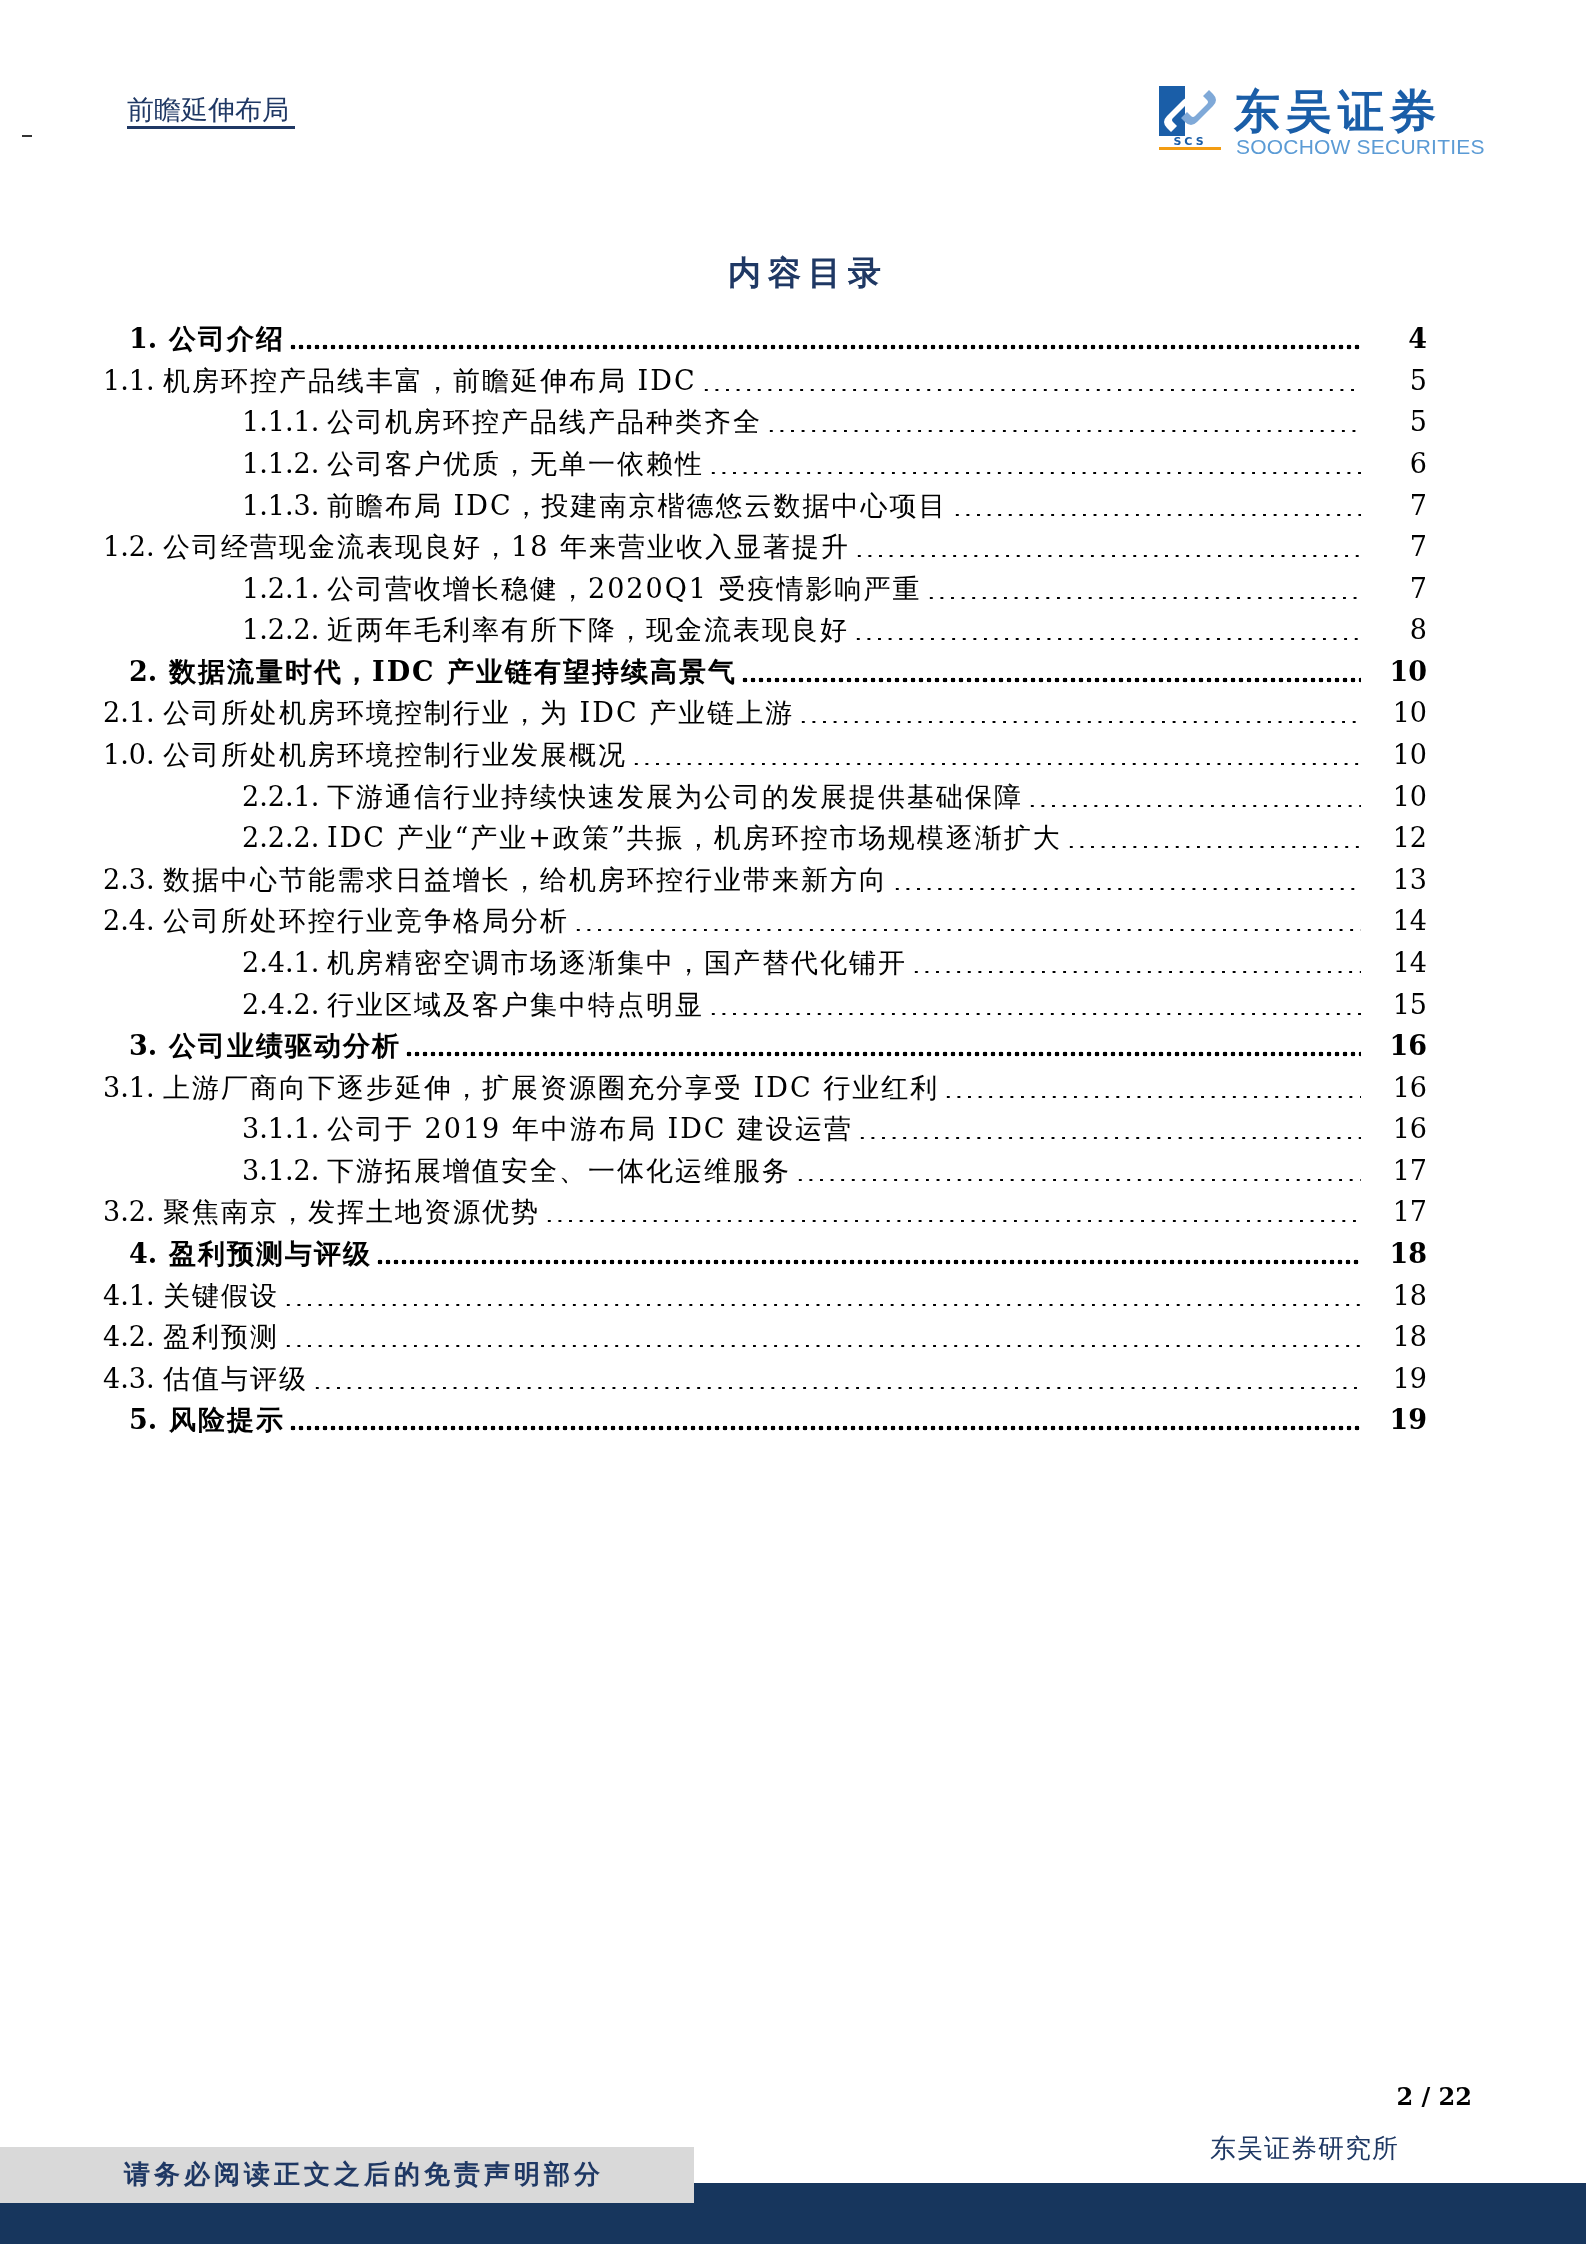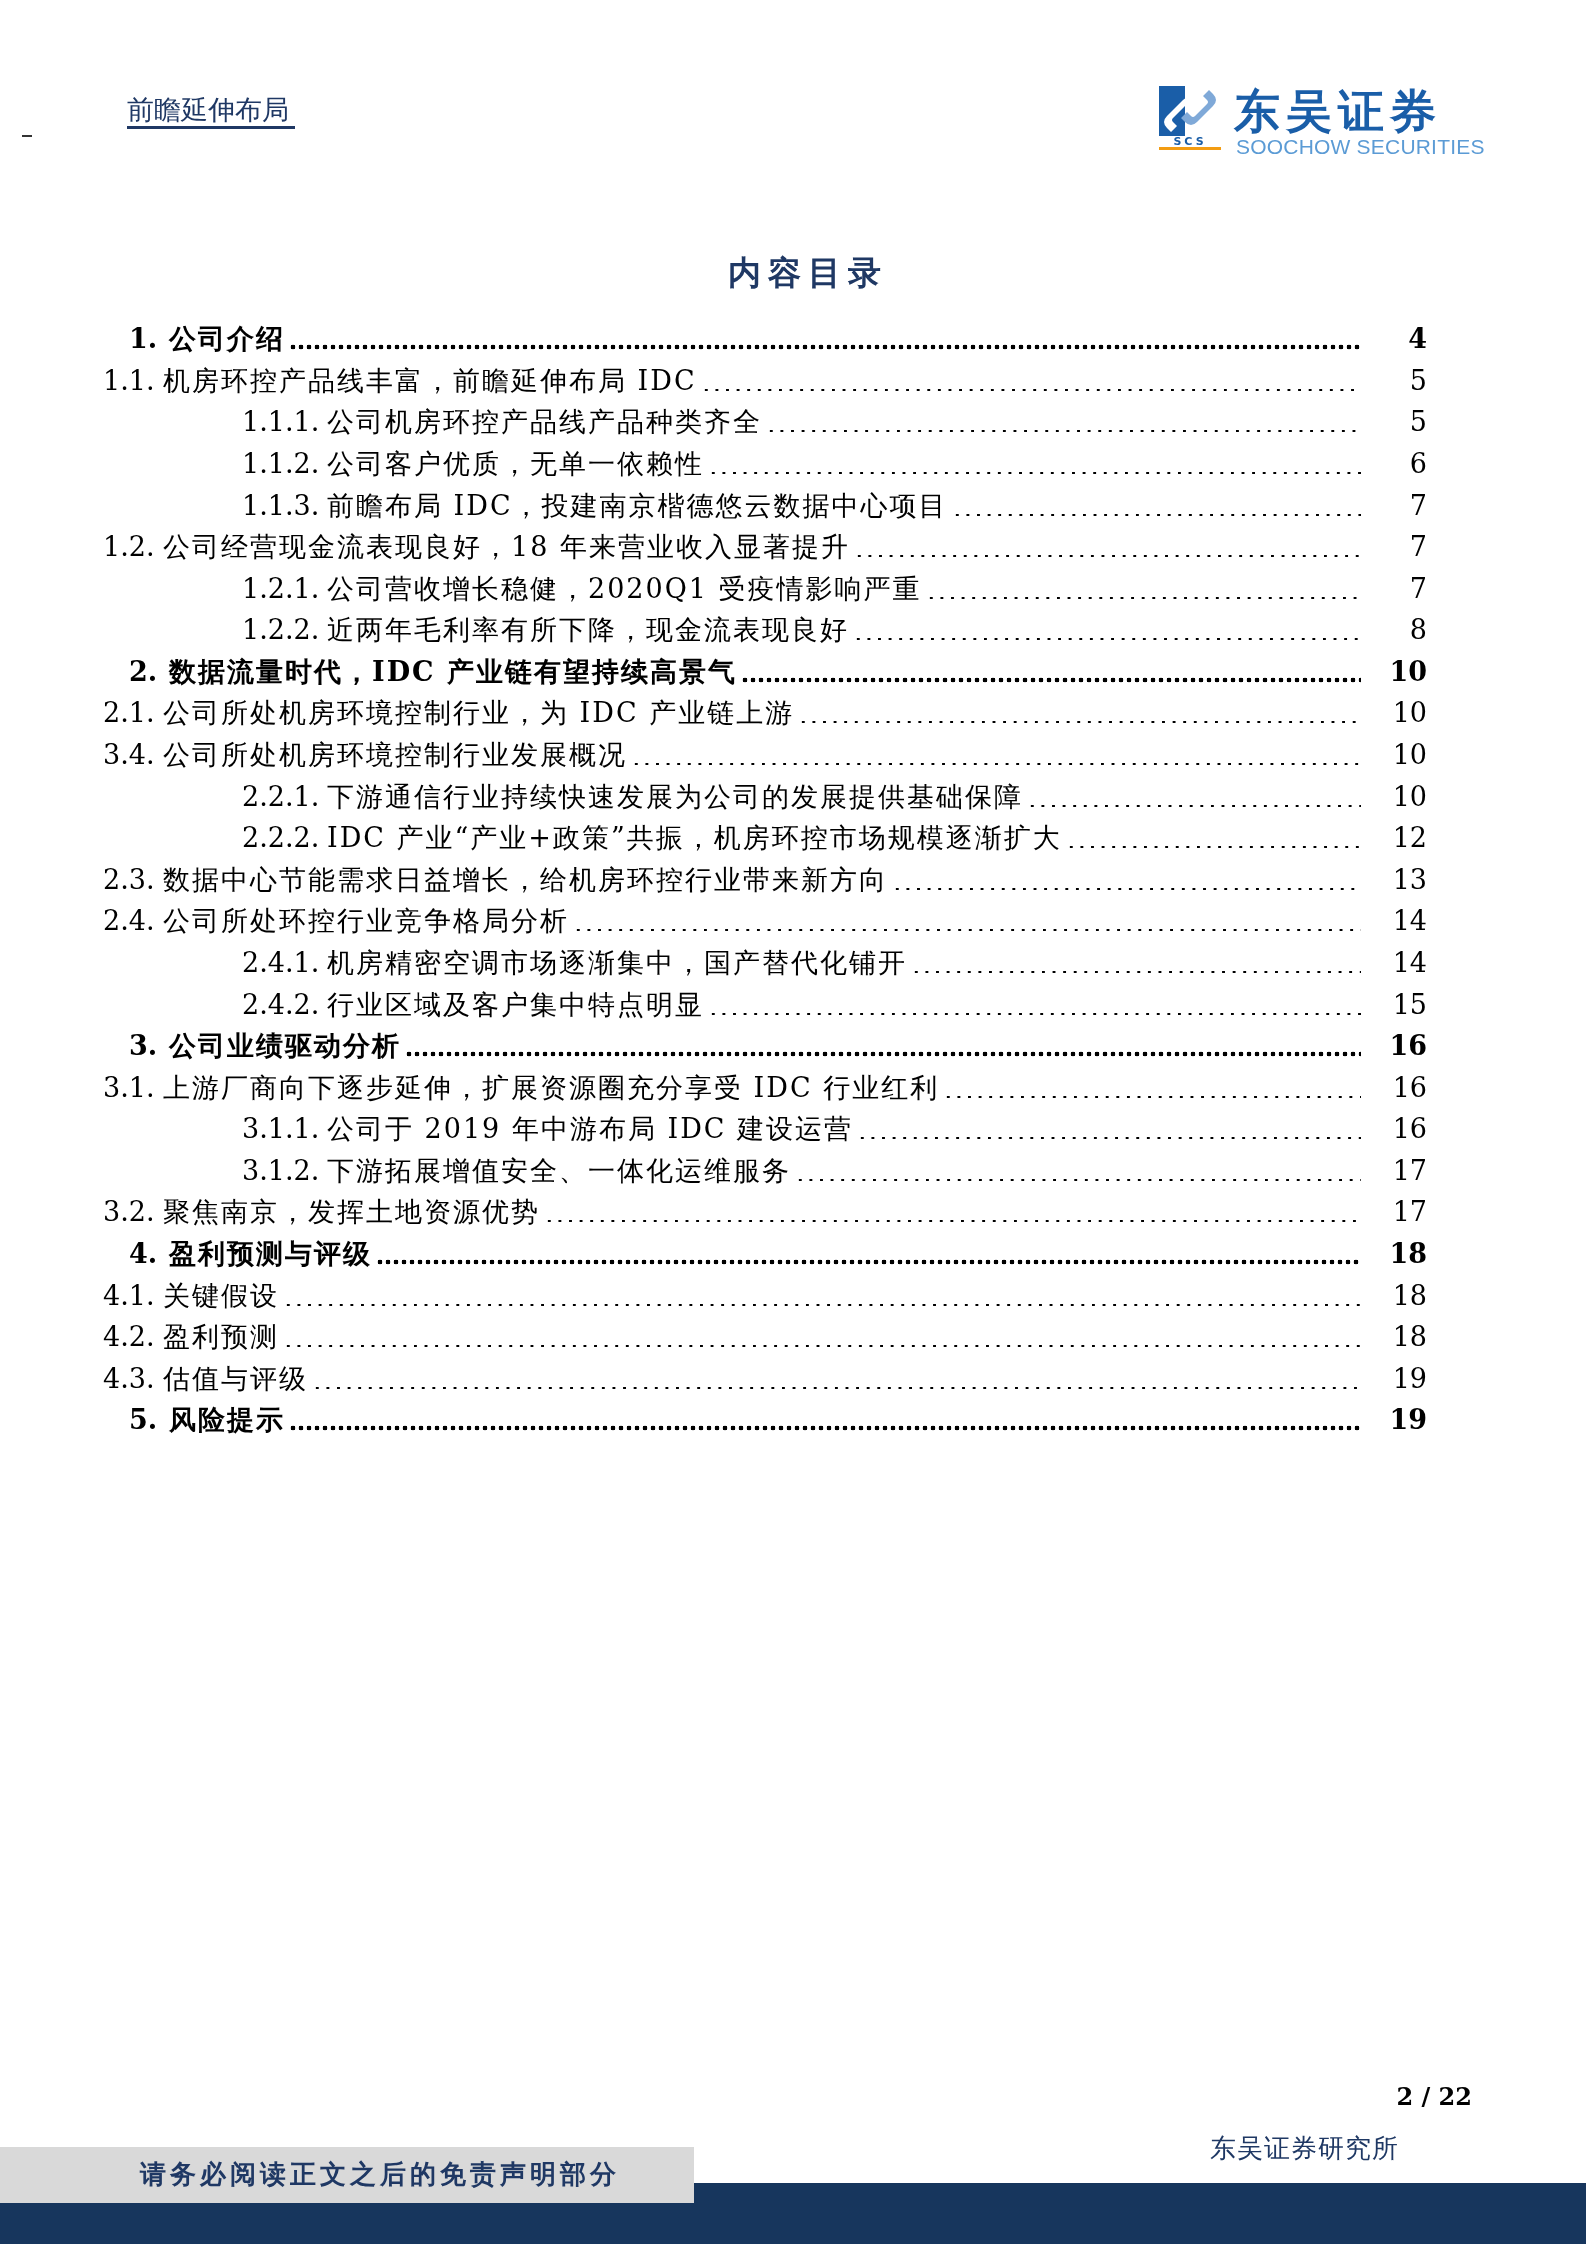--- a/index.html
+++ b/index.html
@@ -66,21 +66,21 @@
     left:1380px; width:92px; top:2083px; text-align:right;
     font-size:24px; line-height:28px; font-weight:bold; color:#000;
   }
   .footer-inst {
     left:1210px; top:2132px; font-size:26px; line-height:32px; color:#1f3864; letter-spacing:1px; white-space:nowrap;
   }
   .footer-navy-right { left:694px; top:2183px; width:892px; height:61px; background:#17365d; }
   .footer-navy-bottom { left:0; top:2203px; width:1586px; height:41px; background:#17365d; }
   .footer-gray { left:0; top:2147px; width:694px; height:56px; background:#d9d9d9; }
   .footer-disclaimer {
-    left:140px; top:2158px; font-size:26px; line-height:32px; font-weight:bold; color:#1f3864;
+    left:124px; top:2158px; font-size:26px; line-height:32px; font-weight:bold; color:#1f3864;
     letter-spacing:4px; white-space:nowrap;
   }
 </style>
 </head>
 <body>
 
 <div class="abs hdr-title">前瞻延伸布局</div>
 <div class="abs hdr-underline"></div>
 <div class="abs hdr-dash"></div>
 
@@ -179,21 +179,21 @@
     <div class="toc-row l2">
       <div class="inner">
         <span class="num">2.1.</span>
         <span class="text">公司所处机房环境控制行业，为 IDC 产业链上游</span>
         <span class="leader"></span>
         <span class="page">10</span>
       </div>
     </div>
     <div class="toc-row l2">
       <div class="inner">
-        <span class="num">3.4.</span>
+        <span class="num">1.0.</span>
         <span class="text">公司所处机房环境控制行业发展概况</span>
         <span class="leader"></span>
         <span class="page">10</span>
       </div>
     </div>
     <div class="toc-row l3">
       <div class="inner">
         <span class="num">2.2.1.</span>
         <span class="text">下游通信行业持续快速发展为公司的发展提供基础保障</span>
         <span class="leader"></span>

